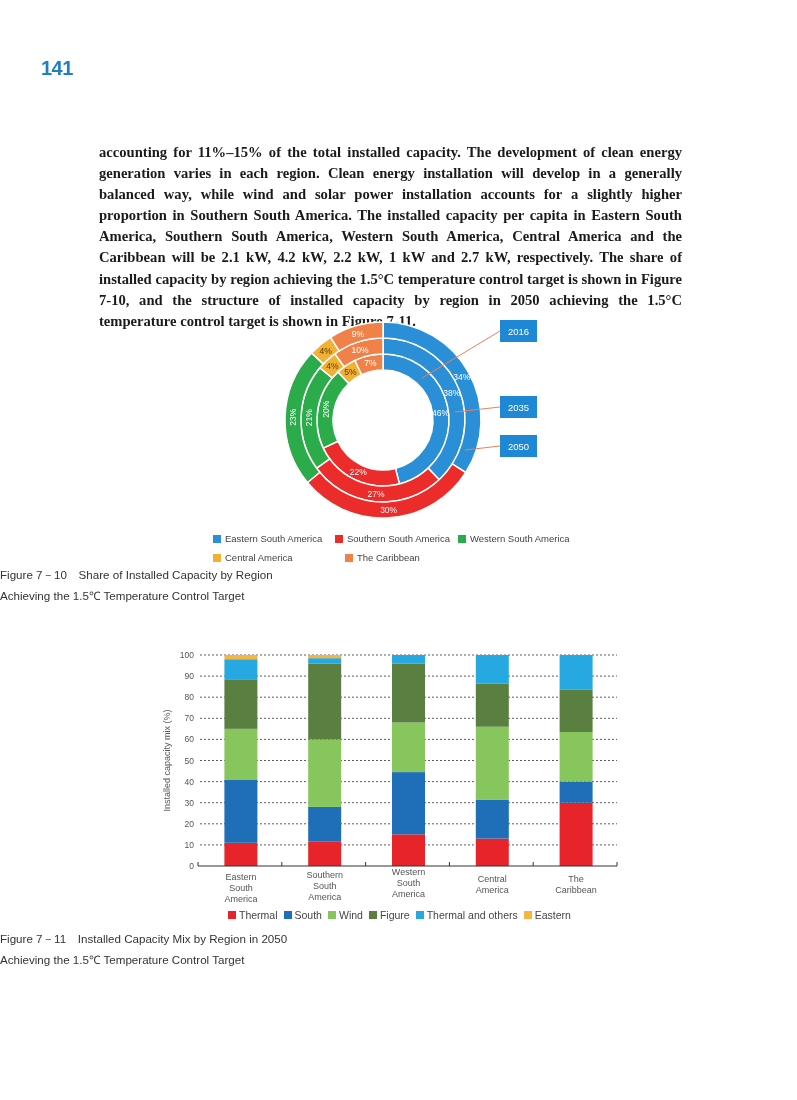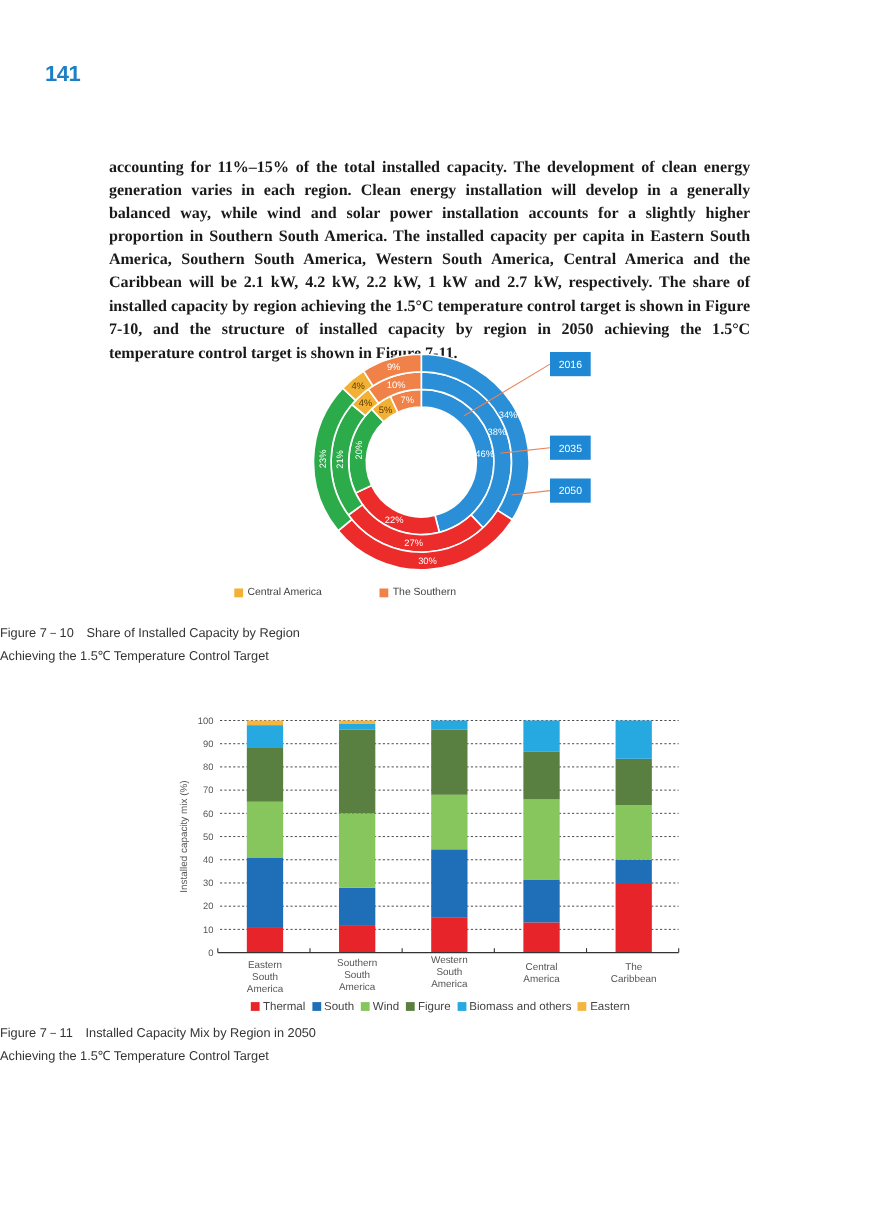--- a/index.html
+++ b/index.html
@@ -139,27 +139,41 @@
       <line x1="281.8" y1="862" x2="281.8" y2="866" stroke="#333" stroke-width="1"></line>
       <line x1="365.6" y1="862" x2="365.6" y2="866" stroke="#333" stroke-width="1"></line>
       <line x1="449.4" y1="862" x2="449.4" y2="866" stroke="#333" stroke-width="1"></line>
       <line x1="533.2" y1="862" x2="533.2" y2="866" stroke="#333" stroke-width="1"></line>
       <line x1="617" y1="862" x2="617" y2="866" stroke="#333" stroke-width="1"></line>
     </g>
 </svg>
 
 <div class="legend1">
   <div class="row">
+    <span class="legend-item" style="width:122px">
+      <span class="swatch" style="background: rgb(42, 143, 214);"></span>
+      <span>Eastern South America</span>
+    </span>
+    <span class="legend-item" style="width:123px">
+      <span class="swatch" style="background: rgb(236, 43, 43);"></span>
+      <span>Southern South America</span>
+    </span>
+    <span class="legend-item">
+      <span class="swatch" style="background: rgb(43, 171, 74);"></span>
+      <span>Western South America</span>
+    </span>
+  </div>
+  <div class="row">
     <span class="legend-item" style="width:132px">
       <span class="swatch" style="background: rgb(242, 177, 52);"></span>
       <span>Central America</span>
     </span>
     <span class="legend-item">
       <span class="swatch" style="background: rgb(240, 129, 72);"></span>
-      <span>The Southern</span>
+      <span>The Caribbean</span>
     </span>
   </div>
 </div>
 
 <div class="caption" style="top:568px">Figure 7－10　Share of Installed Capacity by Region</div>
 <div class="caption" style="top:588px">Achieving the 1.5℃ Temperature Control Target</div>
 
 <div class="legend2">
   <span class="legend-item">
       <span class="swatch" style="background: rgb(232, 36, 43);"></span>
@@ -172,21 +186,21 @@
   <span class="legend-item">
       <span class="swatch" style="background: rgb(134, 198, 92);"></span>
       <span>Wind</span>
     </span>
   <span class="legend-item">
       <span class="swatch" style="background: rgb(90, 128, 65);"></span>
       <span>Figure</span>
     </span>
   <span class="legend-item">
       <span class="swatch" style="background: rgb(38, 168, 224);"></span>
-      <span>Biomass and others</span>
+      <span>Thermal and others</span>
     </span>
   <span class="legend-item">
       <span class="swatch" style="background: rgb(245, 182, 63);"></span>
       <span>Eastern</span>
     </span>
 </div>
 
 <div class="caption" style="top:932px">Figure 7－11　Installed Capacity Mix by Region in 2050</div>
 <div class="caption" style="top:952px">Achieving the 1.5℃ Temperature Control Target</div>
 

